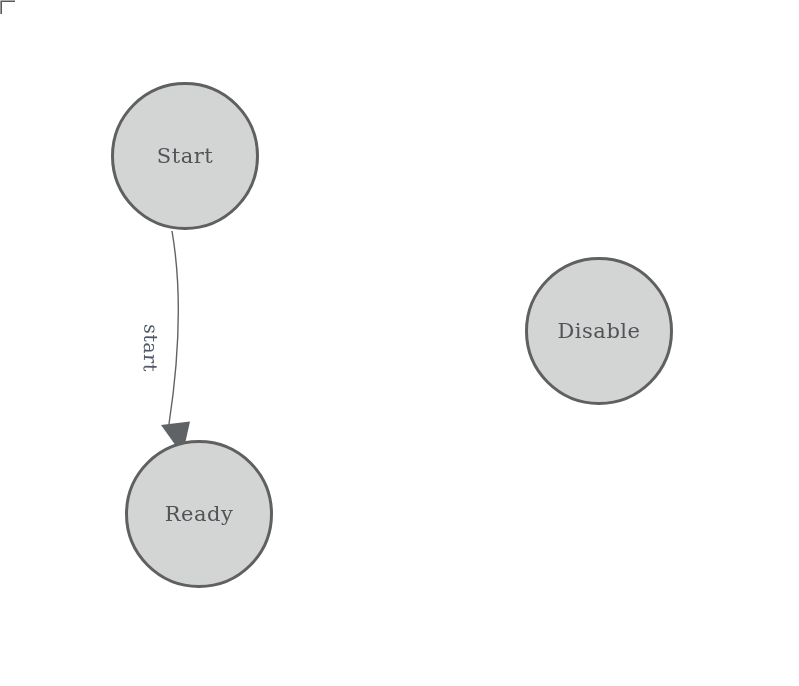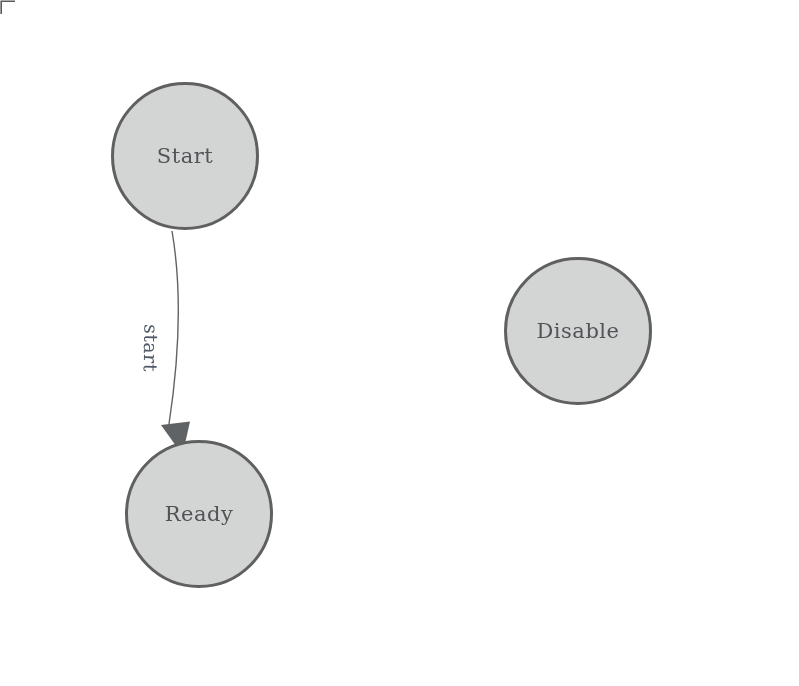--- a/index.html
+++ b/index.html
@@ -34,21 +34,21 @@
     align-items: center;
     justify-content: center;
     font-size: 21px;
     letter-spacing: 0.5px;
     color: var(--node-text-color, #515457);
     cursor: move;
     user-select: none;
   }
   #node-start   { left: 111px; top: 82px;  }
   #node-ready   { left: 125px; top: 440px; }
-  #node-disable { left: 504px; top: 257px; }
+  #node-disable { left: 525px; top: 257px; }
 
   .edge-label {
     position: absolute;
     left: 151px;
     top: 348px;
     transform: translate(-50%, -50%) rotate(91deg);
     transform-origin: center center;
     font-size: 19px;
     letter-spacing: 0.5px;
     color: var(--edge-label-color, #4f5866);

